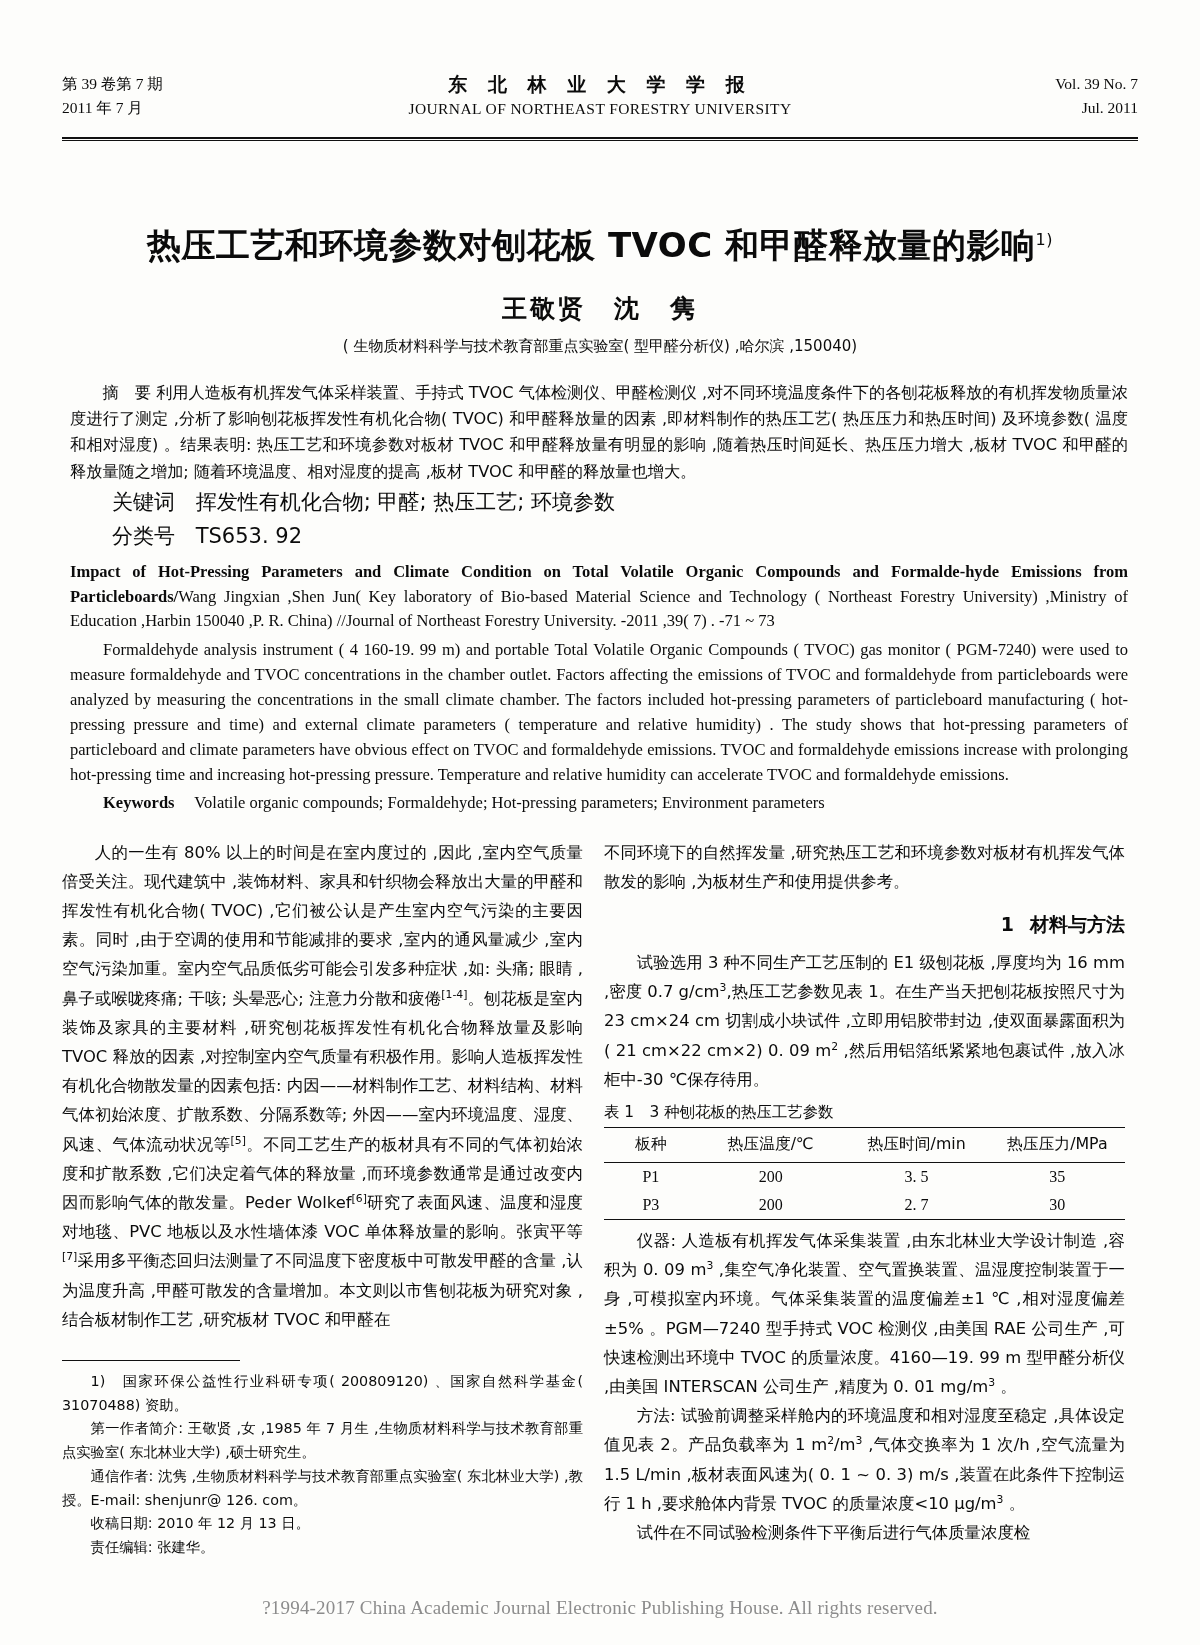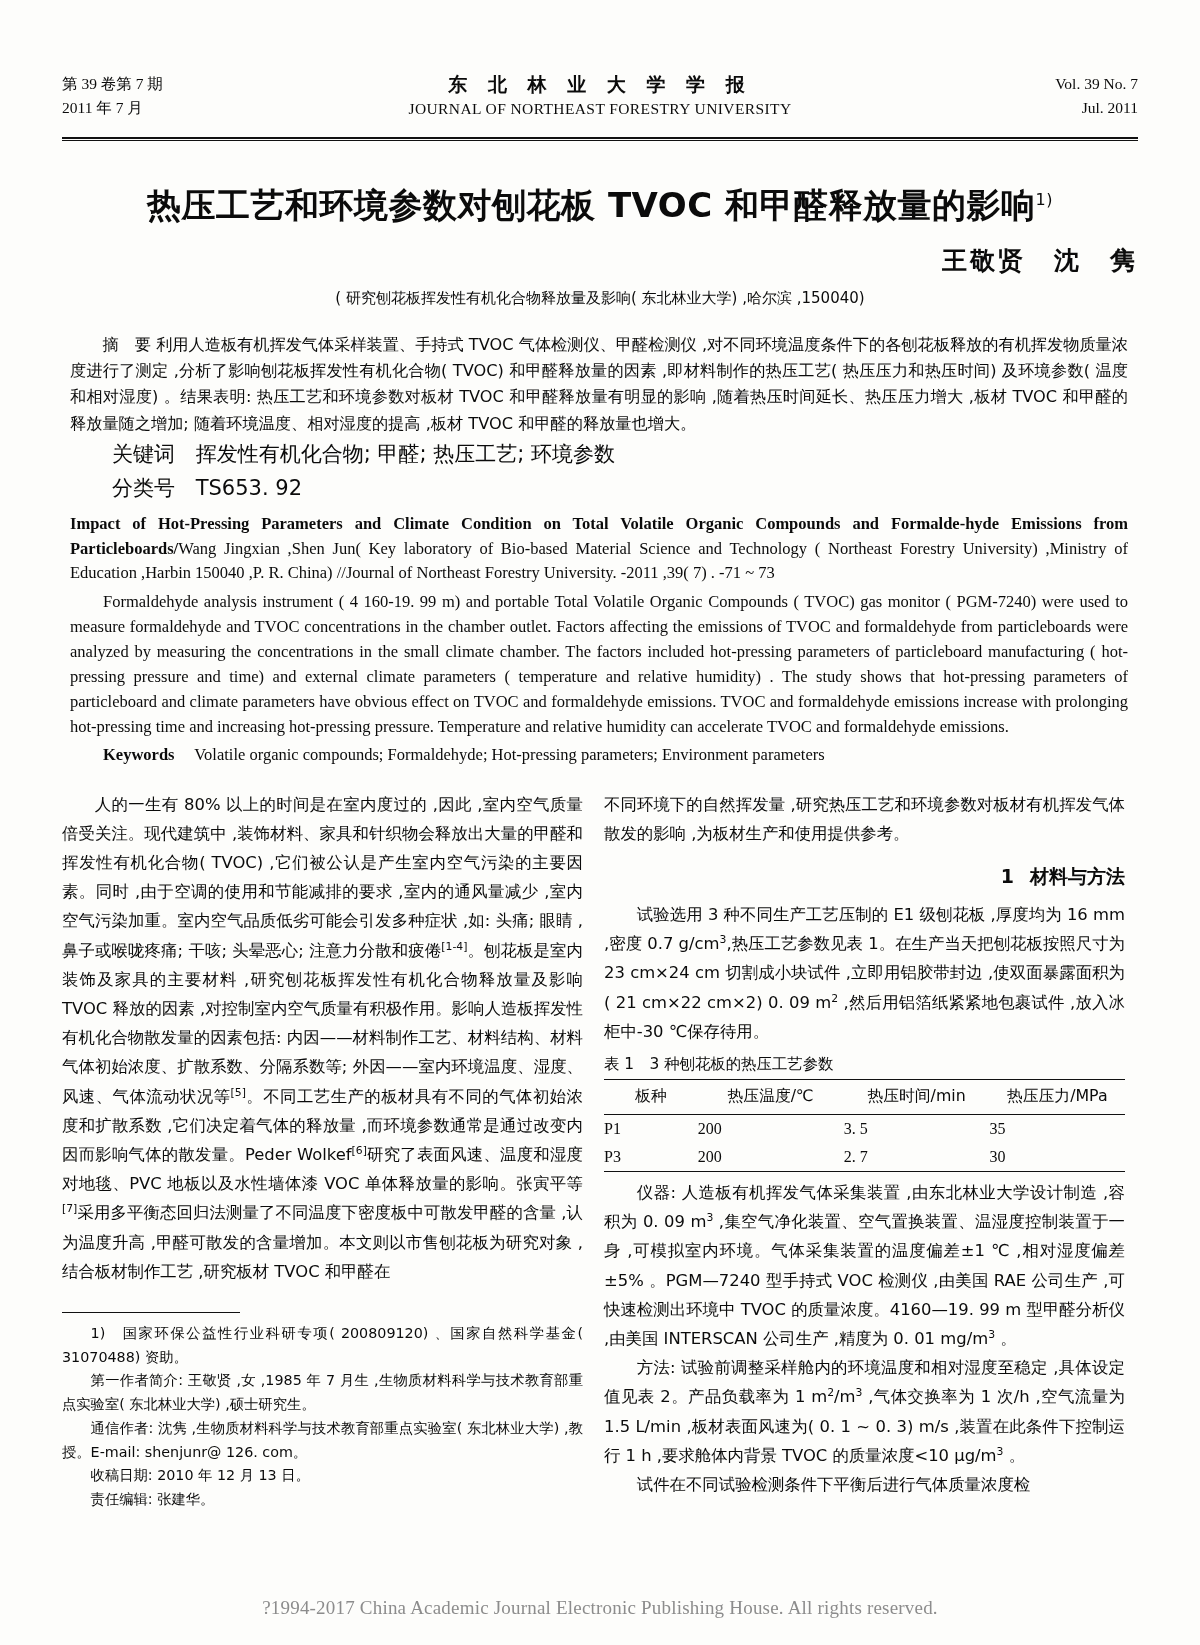--- a/index.html
+++ b/index.html
@@ -55,31 +55,31 @@
     margin-top: 3px;
   }
 
   
   .title {
     text-align: center;
     font-family: "DejaVu Sans", sans-serif;
     font-weight: 700;
     font-size: 34px;
     letter-spacing: .5px;
-    margin-top: 44px;
+    margin-top: 84px;
     line-height: 1.2;
   }
   .title .sup { font-size: 16px; vertical-align: super; font-weight: 400; }
   .authors {
-    text-align: right;
+    text-align: center;
     font-family: Liberation Sans, sans-serif;
     font-weight: 700;
     font-size: 25px;
     letter-spacing: 3px;
-    margin-top: 18px;
+    margin-top: 26px;
   }
   .affil {
     text-align: center;
     font-size: 15px;
     margin-top: 12px;
     font-family: "DejaVu Sans", sans-serif;
   }
 
   
   .abs-zone { margin-top: 24px; padding: 0 10px 0 8px; }
@@ -177,20 +177,21 @@
     font-family: "DejaVu Sans", sans-serif;
     font-weight: 400;
     font-size: 15.8px;
     padding: 6px 0 7px 0;
     text-align: center;
   }
   table.data thead { border-top: 1.6px solid #111; border-bottom: 1.1px solid #111; }
   table.data tbody { border-bottom: 1.6px solid #111; }
   table.data tbody td {
     padding: 5px 0;
+    text-align: center;
     font-size: 16px;
   }
   .u { font-family: "Liberation Serif", serif; }
 
   
   .copyright {
     position: absolute;
     left: 0; right: 0;
     bottom: 26px;
     text-align: center;
@@ -218,21 +219,21 @@
       <div>Vol. 39  No. 7</div>
       <div>Jul.  2011</div>
     </div>
   </div>
   <div class="rule-double"></div>
 
   <div class="title">
     <span>热压工艺和环境参数对刨花板 TVOC 和甲醛释放量的影响</span><span class="sup">1)</span>
   </div>
   <div class="authors">王敬贤　沈　隽</div>
-  <div class="affil">( 研究刨花板挥发性有机化合物释放量及影响( 东北林业大学) ,哈尔滨 ,150040)</div>
+  <div class="affil">( 生物质材料科学与技术教育部重点实验室( 型甲醛分析仪) ,哈尔滨 ,150040)</div>
 
   <div class="abs-zone">
     <div class="abs-cn">
       <span class="lbl">摘　要</span>
       <span>利用人造板有机挥发气体采样装置、手持式 TVOC 气体检测仪、甲醛检测仪 ,对不同环境温度条件下的各刨花板释放的有机挥发物质量浓度进行了测定 ,分析了影响刨花板挥发性有机化合物( TVOC) 和甲醛释放量的因素 ,即材料制作的热压工艺( 热压压力和热压时间) 及环境参数( 温度和相对湿度) 。结果表明: 热压工艺和环境参数对板材 TVOC 和甲醛释放量有明显的影响 ,随着热压时间延长、热压压力增大 ,板材 TVOC 和甲醛的释放量随之增加; 随着环境温度、相对湿度的提高 ,板材 TVOC 和甲醛的释放量也增大。</span>
     </div>
     <div class="abs-line">
       <span class="lbl">关键词</span>
       <span>挥发性有机化合物; 甲醛; 热压工艺; 环境参数</span>
     </div>

